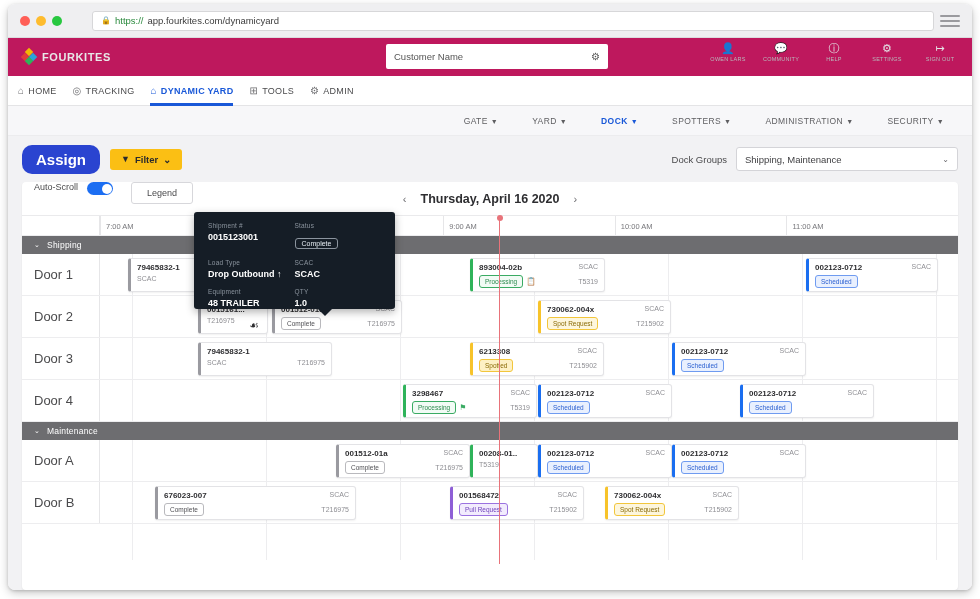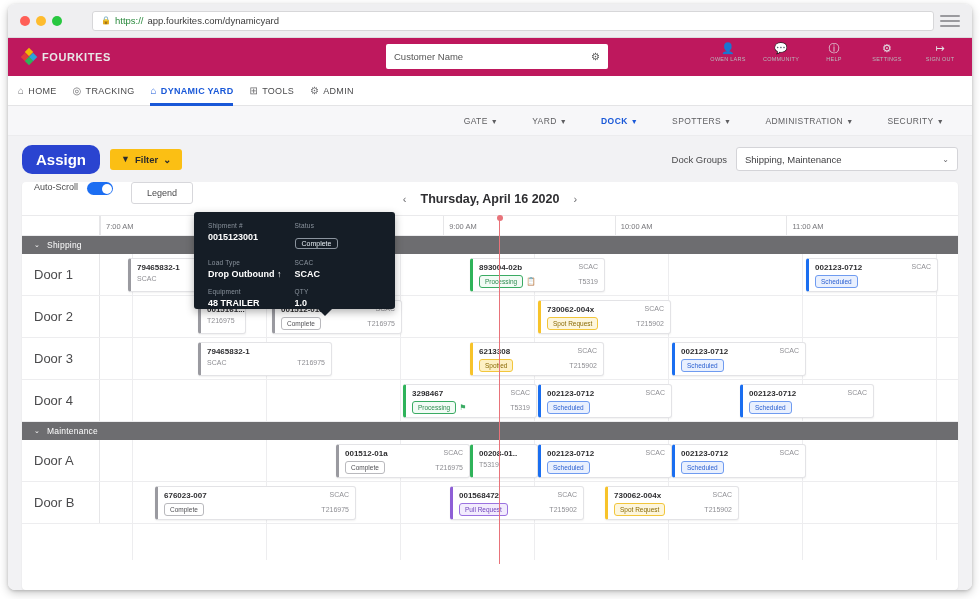--- a/index.html
+++ b/index.html
@@ -506,21 +506,21 @@
             <div class="doorlabel">Door 2</div>
             <div class="lanes">
               <span class="vline" style="left:32px"></span>
                 <span class="vline" style="left:166px"></span>
               <span class="vline" style="left:300px"></span>
                 <span class="vline" style="left:434px"></span>
               <span class="vline" style="left:568px"></span>
                 <span class="vline" style="left:702px"></span>
               <span class="vline" style="left:836px"></span>
 
-              <div class="appt lb-gray" style="left:98px;width:48px">
+              <div class="appt lb-gray" style="left:98px;width:70px">
                 <div class="r1">
                     <span class="ship">0015161...</span>
                   </div>
                 <div class="r2">
                     <span class="trailer">T216975</span>
                   </div>
                 <span class="cursor-ic" style="left:48px;top:18px">☙</span>
               </div>
 
               <div class="appt lb-gray" style="left:172px;width:130px">

